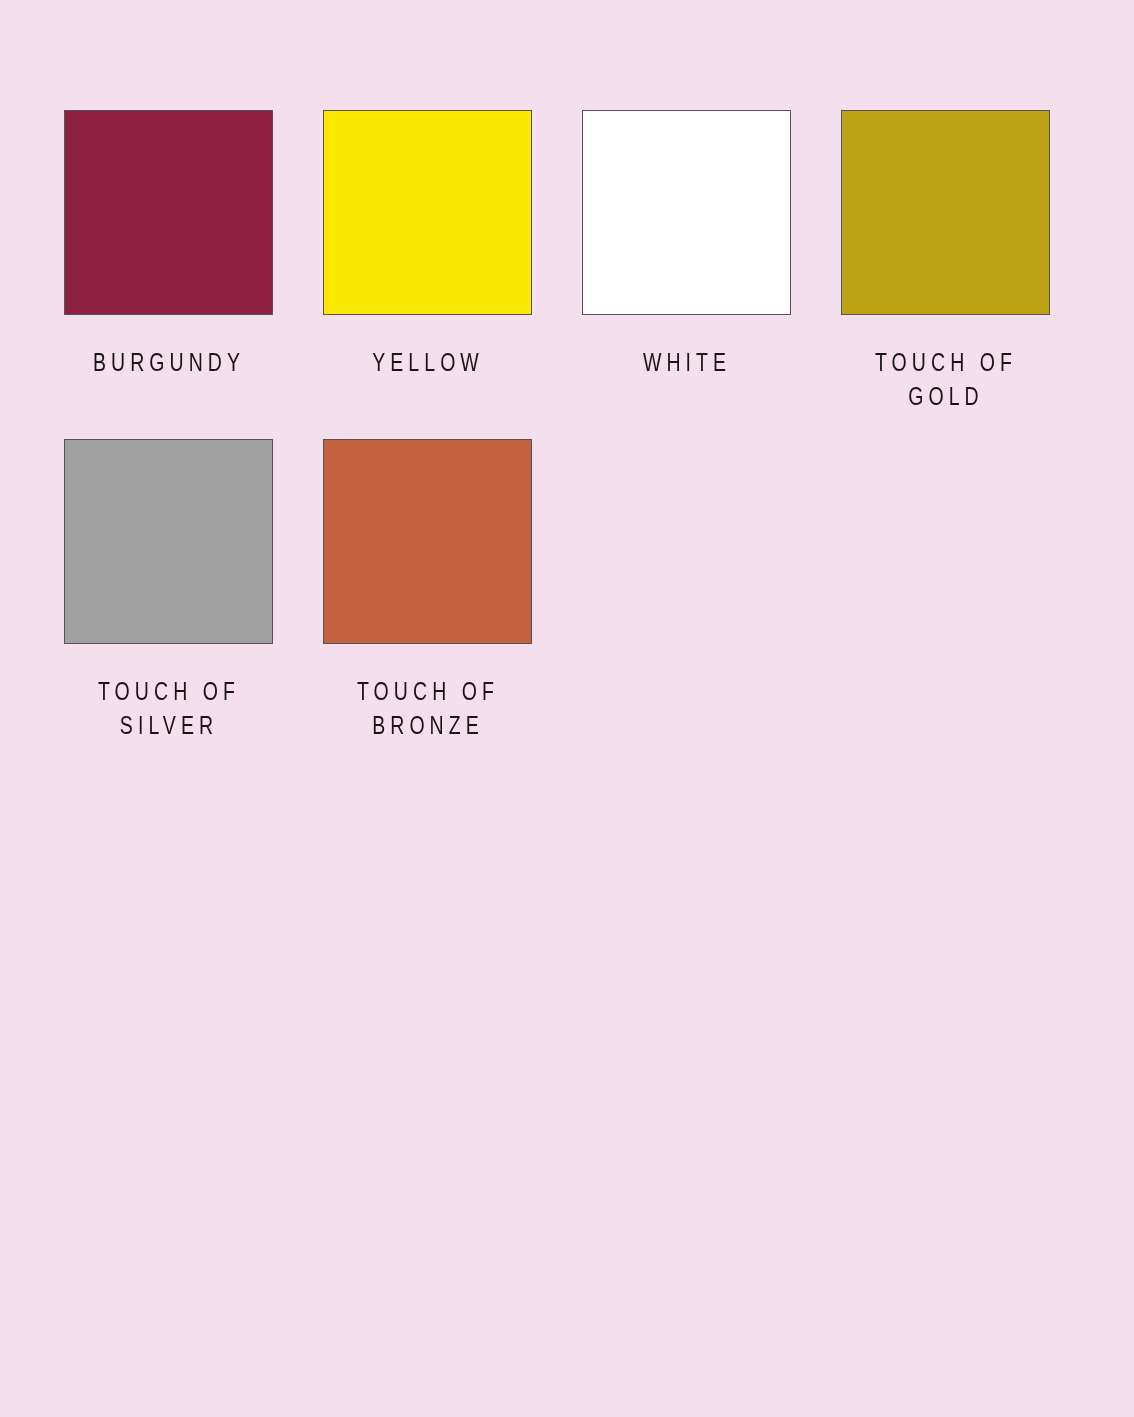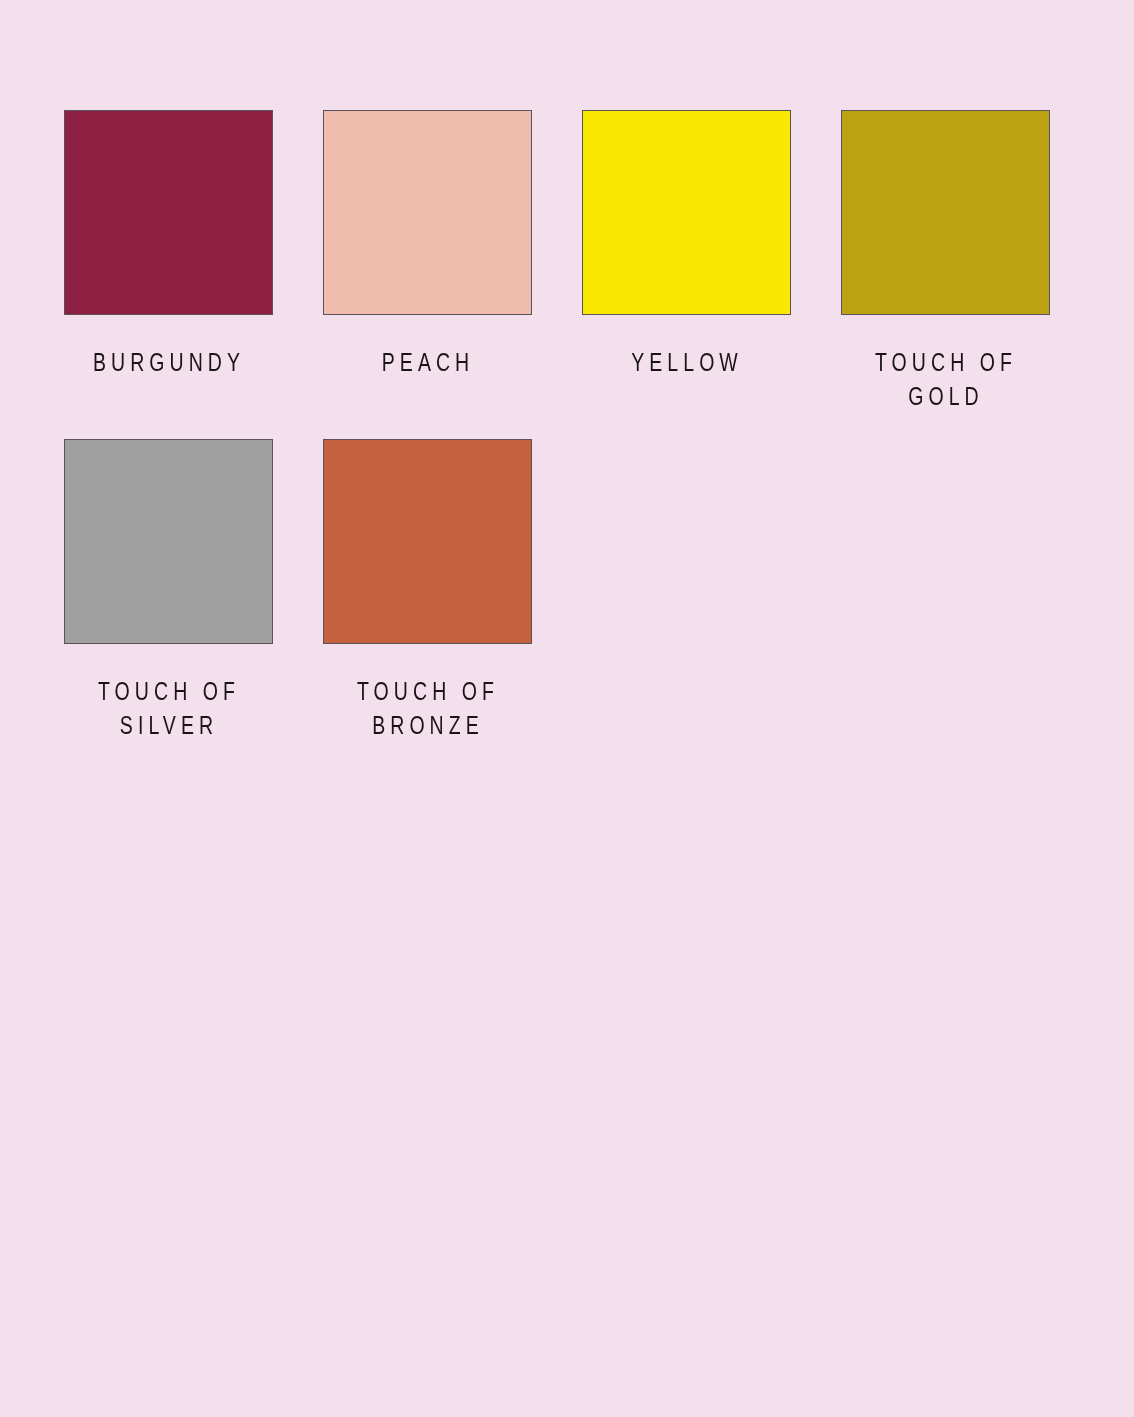--- a/index.html
+++ b/index.html
@@ -67,26 +67,26 @@
 </head>
 <body>
 
 <div id="palette-board" style="background: rgb(244, 223, 236);">
   <div class="swatch-grid">
       <div class="swatch-cell">
         <div class="swatch-chip" style="background: rgb(140, 31, 66); border-color: rgb(90, 82, 88);"></div>
         <div class="swatch-label" style="color: rgb(26, 20, 24);">BURGUNDY</div>
       </div>
       <div class="swatch-cell">
-        <div class="swatch-chip" style="background: rgb(240, 188, 171); border-color: rgb(90, 82, 88);"></div>
-        <div class="swatch-label" style="color: rgb(26, 20, 24);">PEACH</div>
+        <div class="swatch-chip" style="background: rgb(250, 232, 0); border-color: rgb(90, 82, 88);"></div>
+        <div class="swatch-label" style="color: rgb(26, 20, 24);">YELLOW</div>
       </div>
       <div class="swatch-cell">
-        <div class="swatch-chip" style="background: rgb(250, 232, 0); border-color: rgb(90, 82, 88);"></div>
-        <div class="swatch-label" style="color: rgb(26, 20, 24);">YELLOW</div>
+        <div class="swatch-chip" style="background: rgb(255, 255, 255); border-color: rgb(90, 82, 88);"></div>
+        <div class="swatch-label" style="color: rgb(26, 20, 24);">WHITE</div>
       </div>
       <div class="swatch-cell">
         <div class="swatch-chip" style="background: rgb(189, 163, 20); border-color: rgb(90, 82, 88);"></div>
         <div class="swatch-label" style="color: rgb(26, 20, 24);">TOUCH OF
 GOLD</div>
       </div>
       <div class="swatch-cell">
         <div class="swatch-chip" style="background: rgb(160, 160, 160); border-color: rgb(90, 82, 88);"></div>
         <div class="swatch-label" style="color: rgb(26, 20, 24);">TOUCH OF
 SILVER</div>

